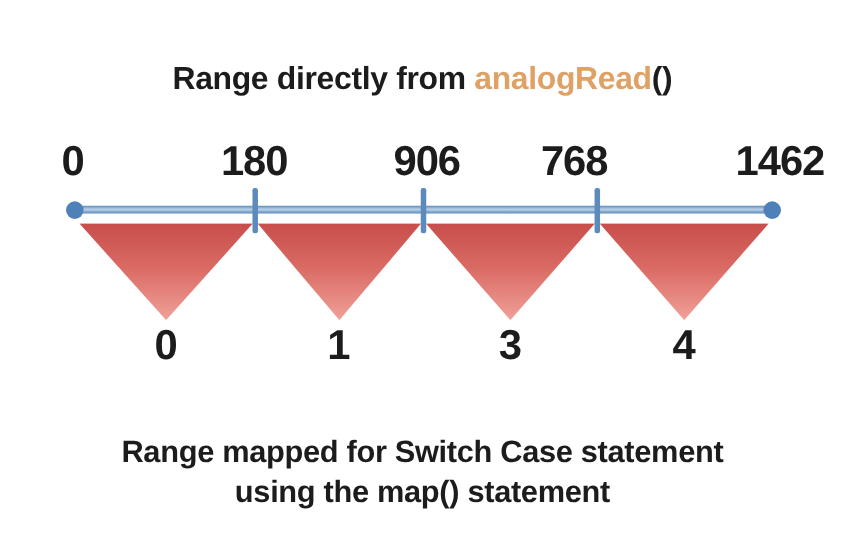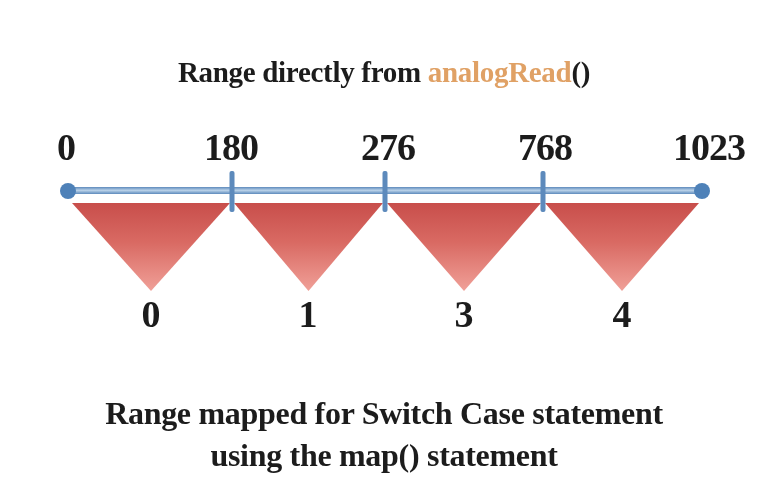--- a/index.html
+++ b/index.html
@@ -6,21 +6,21 @@
     margin: 0;
     padding: 0;
     background: #ffffff;
   }
   .page {
     position: relative;
     width: 768px;
     height: 501px;
     background: #ffffff;
     overflow: hidden;
-    font-family: Liberation Serif, serif;
+    font-family: Liberation Sans, sans-serif;
     font-weight: bold;
     color: #1c1c1c;
   }
   .title {
     position: absolute;
     top: 56px;
     left: 0;
     width: 100%;
     text-align: center;
     font-size: 29px;
@@ -88,39 +88,39 @@
     line-height: 38px;
     white-space: nowrap;
   }
 
   .caption {
     position: absolute;
     top: 393px;
     left: 0;
     width: 100%;
     text-align: center;
-    font-size: 32px;
+    font-size: 28px;
     letter-spacing: -0.3px;
     line-height: 1.3;
   }
 </style>
 </head>
 <body>
 
 <div class="page">
 
   <div class="title">
     <span>Range directly from </span><span class="hl">analogRead</span><span>()</span>
   </div>
 
   <div class="tlabel" style="left:66px">0</div>
   <div class="tlabel" style="left:231px">180</div>
-  <div class="tlabel" style="left:388px">276</div>
-  <div class="tlabel" style="left:545px">768</div>
-  <div class="tlabel" style="left:709px">1023</div>
+  <div class="tlabel" style="left:388px">906</div>
+  <div class="tlabel" style="left:522px">768</div>
+  <div class="tlabel" style="left:709px">1462</div>
 
   <div class="hline"></div>
   <div class="dot" style="left:60px"></div>
   <div class="dot" style="left:694px"></div>
   <div class="tick" style="left:232px"></div>
   <div class="tick" style="left:385px"></div>
   <div class="tick" style="left:543px"></div>
 
   <div class="tri" style="left:72px;  width:158px"></div>
   <div class="tri" style="left:234px; width:149px"></div>

